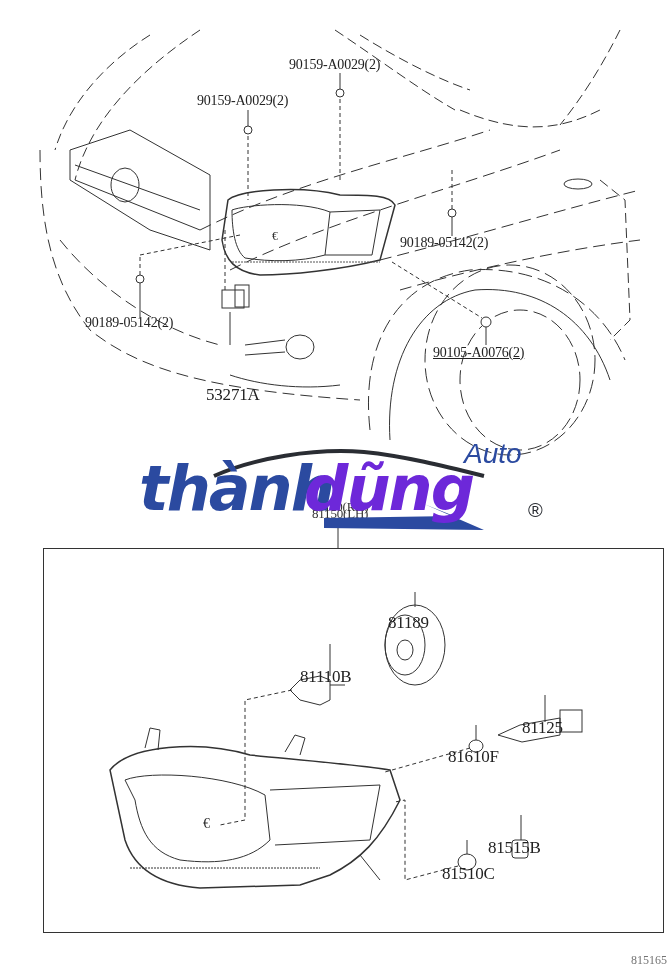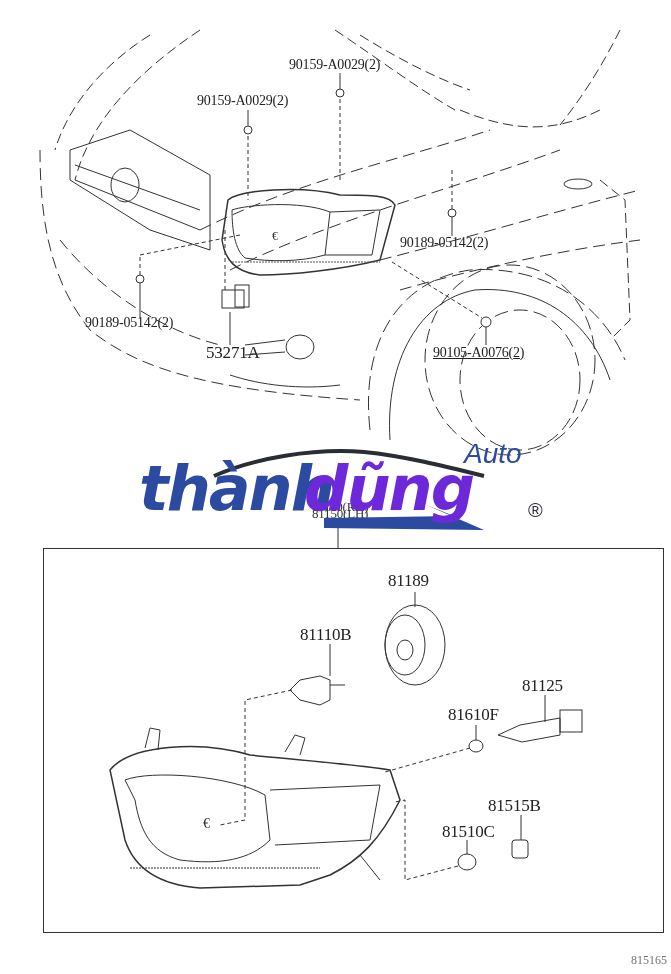--- a/index.html
+++ b/index.html
@@ -2,21 +2,21 @@
 <html><head>
 <meta charset="utf-8">
 <style>
   html, body { margin:0; padding:0; background:#ffffff; }
   body { width:671px; height:974px; position:relative; overflow:hidden;
          font-family:"Liberation Serif", serif; color:#222; }
   .canvas { position:absolute; left:0; top:0; width:671px; height:974px; }
   svg.art { position:absolute; left:0; top:0; }
   .lbl { position:absolute; font-family:"Liberation Serif", serif; font-size:14px;
          color:#222; white-space:nowrap; letter-spacing:-0.2px; line-height:1; }
-  .lbl.big { font-size:17px; }
+  .lbl.big { font-size:17px;margin-top:42px; }
   .lbl.under { font-size:13px; color:#333; line-height:13px; }
   .frame { position:absolute; left:43px; top:548px; width:621px; height:385px;
            border:1px solid #333; box-sizing:border-box; }
   .logo { position:absolute; left:124px; top:448px; width:430px; height:90px; }
   .logo .w1 { position:absolute; left:2px; top:10px; font-family:"DejaVu Sans", sans-serif;
               font-weight:bold; font-style:italic; font-size:62px; color:#2b4aa0;
               letter-spacing:-2px; line-height:1;margin-left:13px; }
   .logo .w2 { position:absolute; left:180px; top:10px; font-family:"DejaVu Sans", sans-serif;
               font-weight:bold; font-style:italic; font-size:62px; color:#6d28d9;
               letter-spacing:-2px; line-height:1; }

